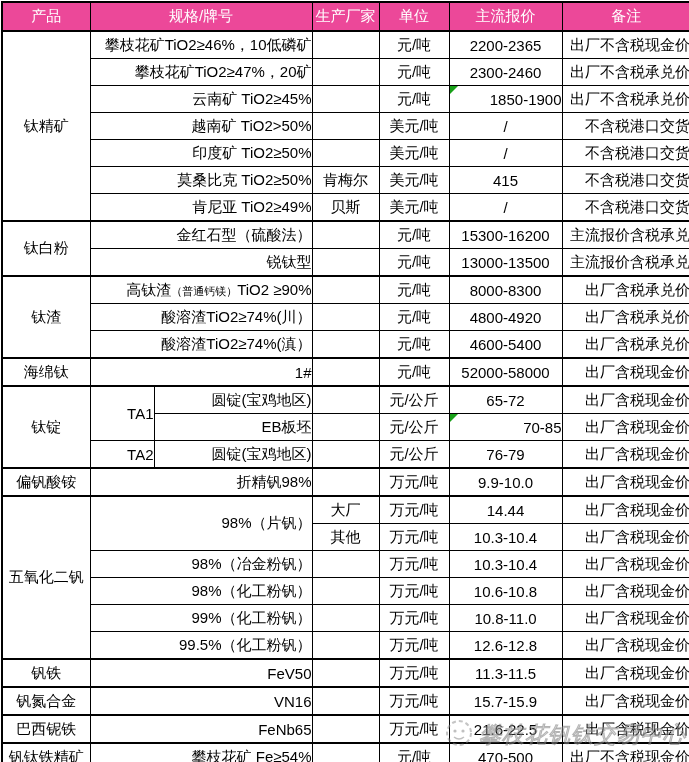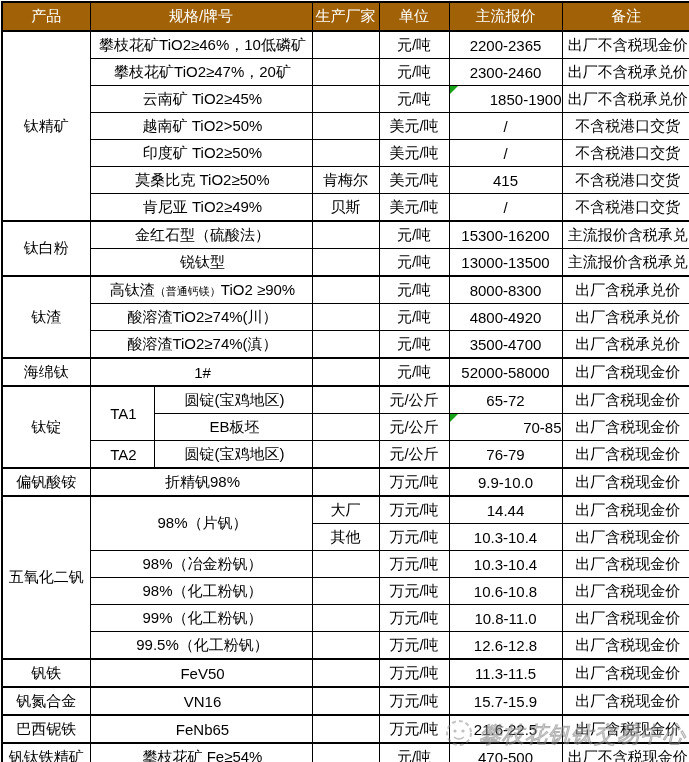--- a/index.html
+++ b/index.html
@@ -14,23 +14,23 @@
   }
   th,td{
     border:1px solid #000;
     padding:0;height:26px;
     font-size:15px;color:#000;
     text-align:center;vertical-align:middle;
     white-space:nowrap;overflow:hidden;
     font-weight:normal;
   }
   thead th{
-    background:#a16207;color:#ffffff;height:27px;font-size:15px;
-  }
-  td.left{text-align:center;padding-left:3px;}
+    background:#ec4899;color:#ffffff;height:27px;font-size:15px;
+  }
+  td.left{text-align:right;padding-left:3px;}
   tr.group-top td, tr.group-top th{border-top:2px solid #000;}
   td.flag{position:relative;text-align:right;}
   td.flag::before{
     content:"";position:absolute;left:0;top:0;width:0;height:0;
     border-top:8px solid #18a018;border-right:8px solid transparent;
   }
   .small{font-size:11px;font-family:Liberation Mono, monospace;}
   .watermark{
     position:absolute;top:718px;right:3px;z-index:5;
     display:flex;align-items:center;gap:5px;pointer-events:none;
@@ -142,21 +142,21 @@
         <td colspan="2" class="left">酸溶渣TiO2≥74%(川）</td>
         <td></td>
         <td>元/吨</td>
         <td>4800-4920</td>
         <td class="left">出厂含税承兑价</td>
       </tr>
       <tr>
         <td colspan="2" class="left">酸溶渣TiO2≥74%(滇）</td>
         <td></td>
         <td>元/吨</td>
-        <td>3500-4700</td>
+        <td>4600-5400</td>
         <td class="left">出厂含税承兑价</td>
       </tr>
       <tr class="group-top">
         <td>海绵钛</td>
         <td colspan="2" class="left">1#</td>
         <td></td>
         <td>元/吨</td>
         <td>52000-58000</td>
         <td class="left">出厂含税现金价</td>
       </tr>

